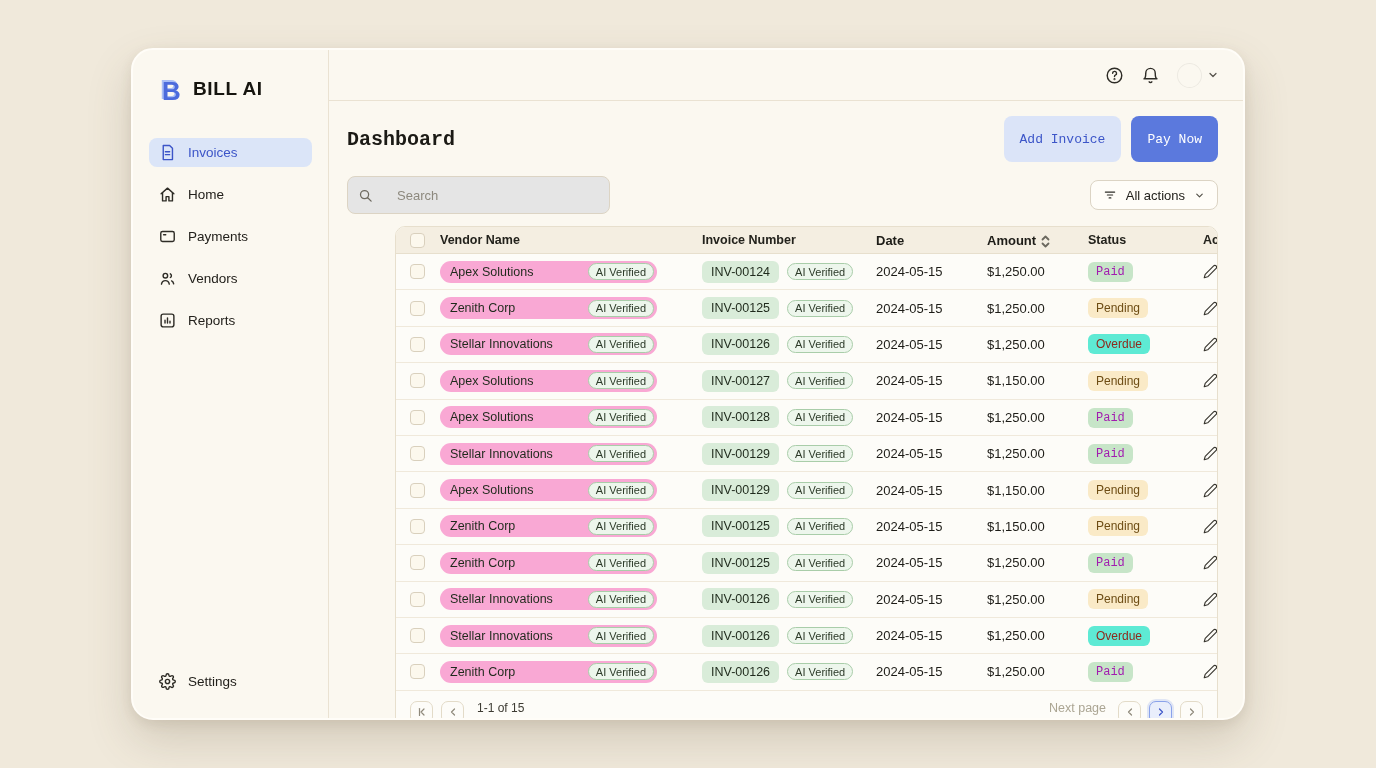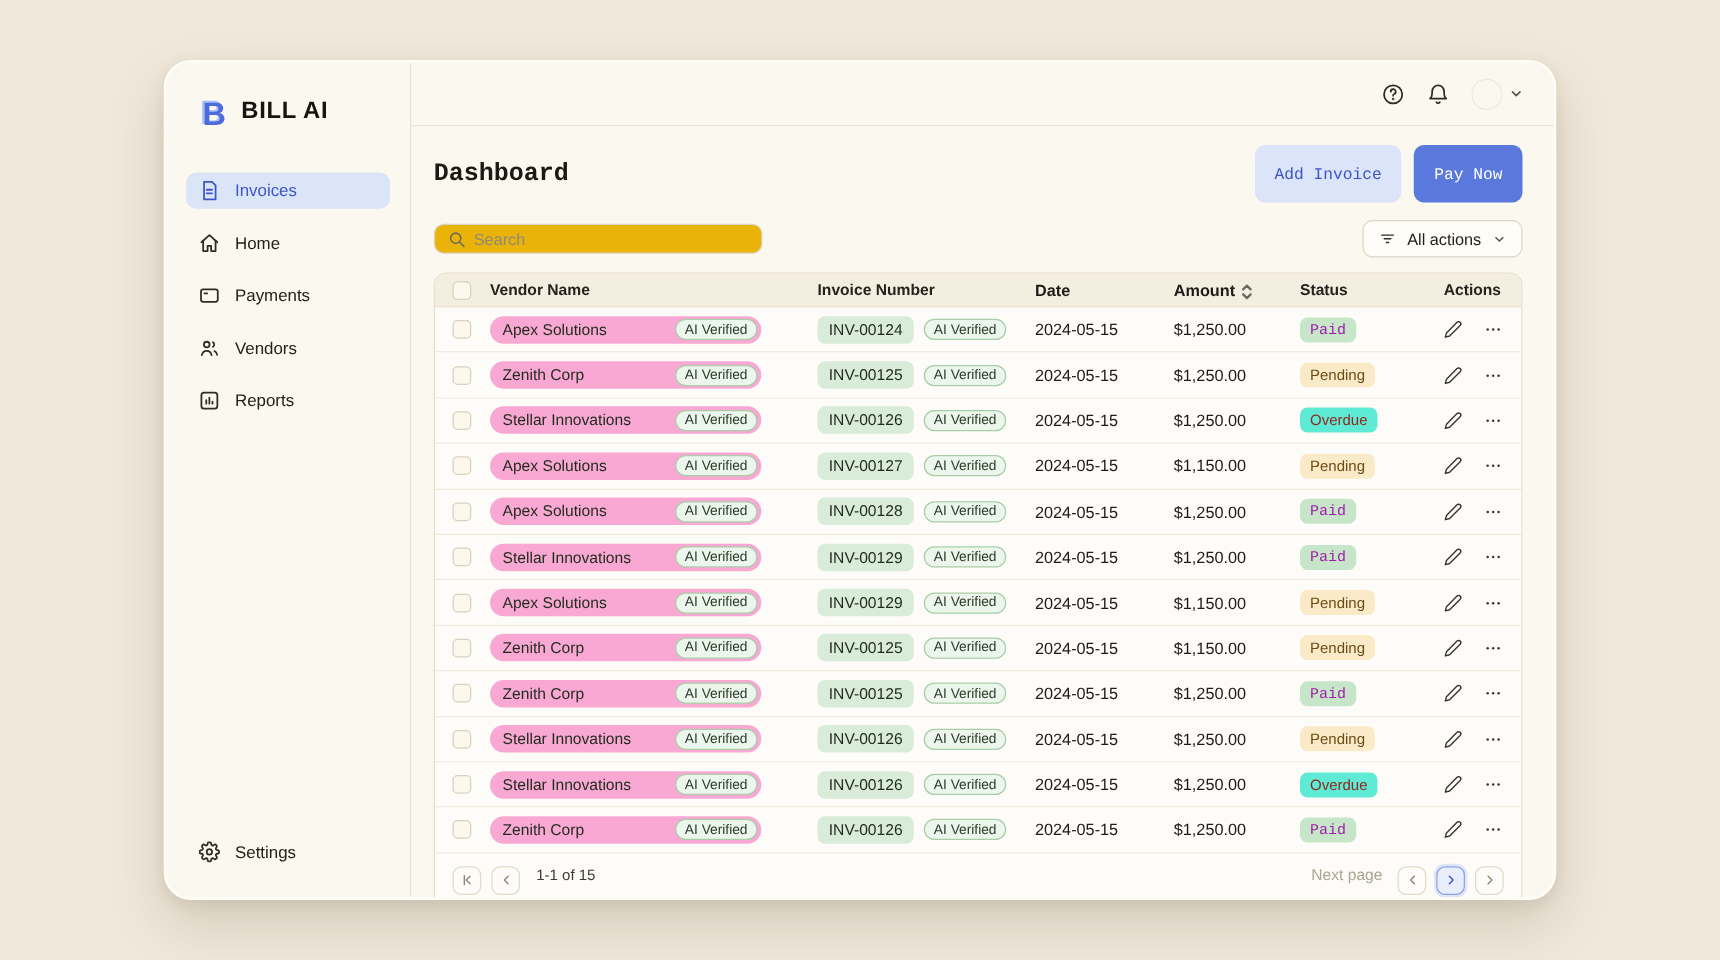--- a/index.html
+++ b/index.html
@@ -34,27 +34,27 @@
 
   .content { flex:1; padding:13px 25px 0 18px; display:flex; flex-direction:column; }
   .title-row { display:flex; align-items:center; justify-content:space-between; margin-top:2px;font-family:Liberation Mono, monospace; }
   .page-title { font-size:20px; font-weight:700; color:#1b1a15; }
   .btn-group { display:flex; gap:10px; }
   .btn { height:46px; border:none; border-radius:8px; padding:0 16px; font-size:13px; font-family:inherit; cursor:pointer; display:flex; align-items:center; }
   .btn-secondary { background:#dbe4f8; color:#3c55c8; }
   .btn-primary { background:#5b79dd; color:#ffffff; }
 
   .filter-row { display:flex; align-items:center; justify-content:space-between; margin-top:14px; }
-  .search-box { width:263px; height:24px; background:#eab308; border:1px solid #dcd4c4; border-radius:8px; display:flex; align-items:center; gap:6px; padding:0 10px; }
+  .search-box { width:263px; height:38px; background:#e5e5e5; border:1px solid #dcd4c4; border-radius:8px; display:flex; align-items:center; gap:24px; padding:0 10px; }
   .search-box input { flex:1; border:none; outline:none; background:transparent; font-size:13px; font-family:inherit; color:#45423b; }
   .search-box input::placeholder { color:#8d897e; }
   .actions-dd { height:30px; background:#fffdf8; border:1px solid #dcd4c4; border-radius:8px; display:flex; align-items:center; gap:9px; padding:0 12px; font-size:13px; color:#23211c; cursor:pointer; }
 
   
-  .table-wrap { margin-top:12px; border:1px solid #e7dfcd; border-radius:10px; background:#fdfcf8; overflow:hidden; display:flex; flex-direction:column; }
+  .table-wrap { margin-top:12px; border:1px solid #e7dfcd; border-radius:10px; background:#fdfcf8; overflow:hidden; display:flex; flex-direction:column;margin-left:48px; }
   .thead { display:flex; align-items:center; height:27px; flex:0 0 27px; background:#f4eee1; border-bottom:1px solid #e7dfcd; font-size:12.5px; font-weight:700; color:#23221c; }
   .trow { display:flex; align-items:center; height:36.4px; flex:0 0 36.4px; border-bottom:1px solid #f0e9db; background:#fdfcf8; }
   .col-check { width:44px; flex:0 0 44px; display:flex; align-items:center; padding-left:14px; }
   .col-vendor { width:262px; flex:0 0 262px; display:flex; align-items:center; }
   .col-invoice { width:174px; flex:0 0 174px; display:flex; align-items:center; gap:8px; }
   .col-date { width:111px; flex:0 0 111px; font-size:13px; color:#1d1c17; }
   .col-amount { width:101px; flex:0 0 101px; font-size:13px; color:#1d1c17; display:flex; align-items:flex-end; gap:5px; }
   .col-status { width:115px; flex:0 0 115px; }
   .col-actions { flex:1; display:flex; align-items:center; gap:17px; }
   .checkbox { width:15px; height:15px; border:1px solid #d9d0bd; border-radius:4px; background:#fcf8ed; cursor:pointer; }

